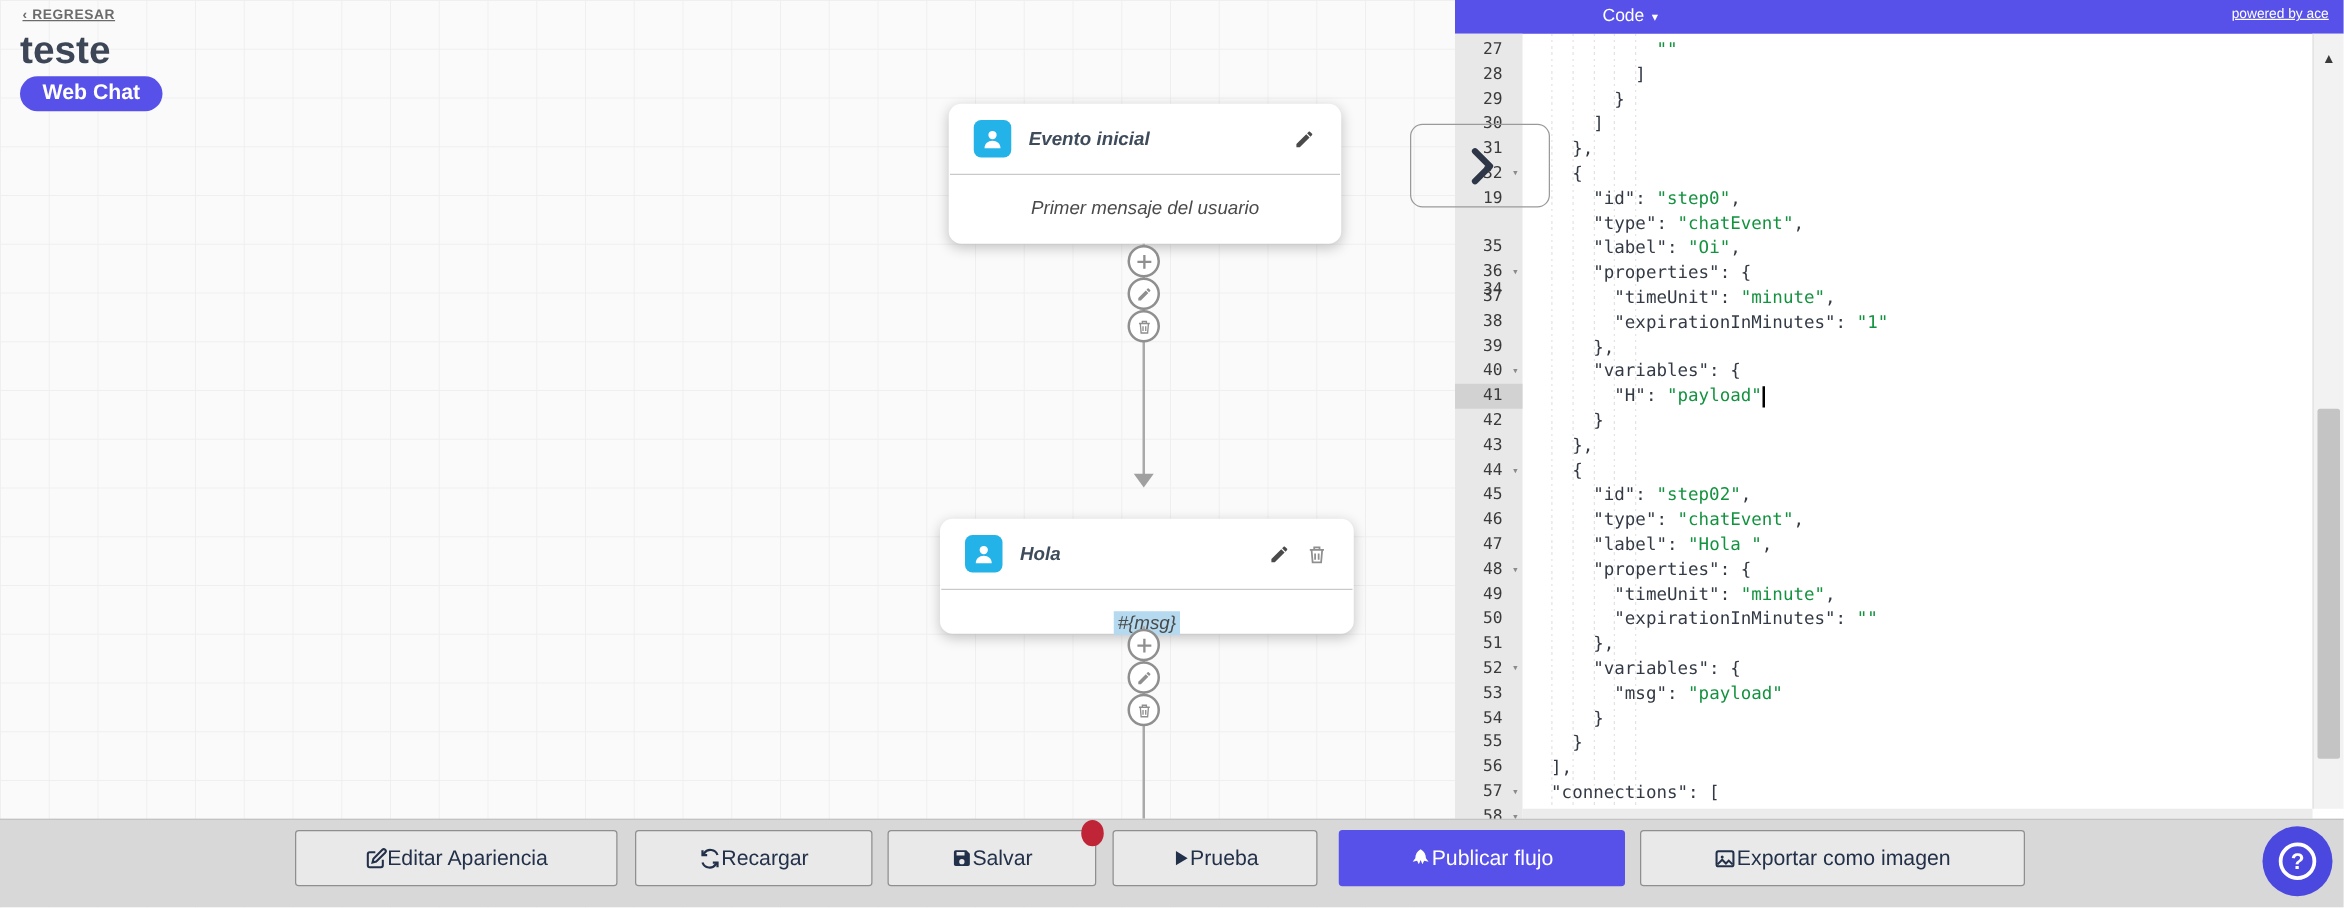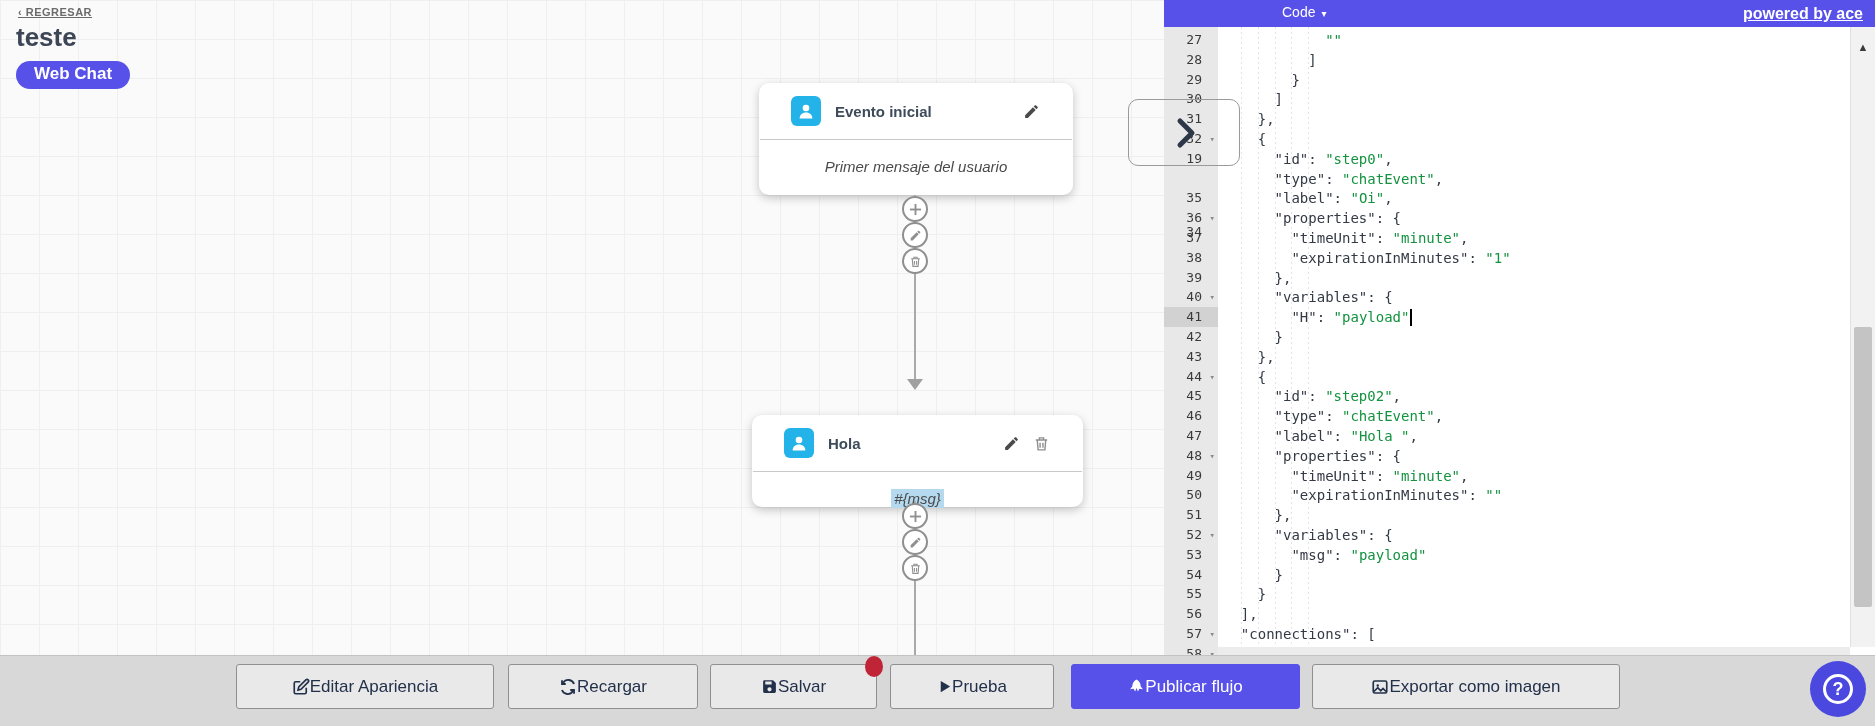--- a/index.html
+++ b/index.html
@@ -8,29 +8,29 @@
   #stage { position:relative; width:1875px; height:726px; background:#fafafa; }
 
   
   #canvas { position:absolute; left:0; top:0; width:1164px; height:726px;
     background-color:#fafafa;
     background-image:linear-gradient(#efefef 1px, transparent 1px),
                      linear-gradient(90deg,#efefef 1px, transparent 1px);
     background-size:39px 39px; }
   .back-link { position:absolute; left:18px; top:6px; font-size:11px; font-weight:bold;
     color:#6b6b6b; text-decoration:underline; letter-spacing:.5px; cursor:pointer; }
-  .flow-title { position:absolute; left:16px; top:22px; font-size:26px; font-weight:bold;
+  .flow-title { position:absolute; left:16px; top:22px; font-size:31px; font-weight:bold;
     color:#3d4656; }
   .channel-badge { position:absolute; left:16px; top:61px; background:#5751e9; color:#fff;
     font-size:17px; font-weight:bold; padding:3px 18px 5px; border-radius:17px; }
 
   
   .node { position:absolute; background:#fff; border-radius:10px;
     box-shadow:0 3px 10px rgba(0,0,0,.22); }
-  .node-head { display:flex; align-items:center; height:56px; padding:0 32px; }
+  .node-head { display:flex; align-items:center; height:56px; padding:0 20px;font-style:italic; }
   .node-avatar { width:30px; height:30px; border-radius:6px; background:#24b3e8;
     display:flex; align-items:center; justify-content:center; flex:0 0 30px; }
   .node-title { font-size:15px; font-weight:bold; color:#3e4b5b; margin-left:14px; flex:1; }
   .node-action { width:20px; height:20px; margin-left:10px; cursor:pointer;
     display:flex; align-items:center; justify-content:center; }
   .node-divider { height:1px; background:#c9c9c9; margin:0 1px; }
   .node-body { display:flex; align-items:center; justify-content:center; height:52px;
     font-size:15px; font-style:italic; color:#4a4a4a; }
   .msg-highlight { background:#b5d9ee; padding:1px 3px; }
 
@@ -43,22 +43,22 @@
     background:#fff; border:2px solid #8f8f8f; color:#8f8f8f;
     display:flex; align-items:center; justify-content:center; cursor:pointer; }
 
   
   #code-panel { position:absolute; left:1164px; top:0; width:711px; height:655px;
     background:#fff; }
   #code-header { position:absolute; left:0; top:0; right:0; height:27px; background:#5751e9; }
   .code-dd { position:absolute; left:118px; top:4px; color:#fff; font-size:14px;
     cursor:pointer; }
   .code-dd .caret { font-size:10px; margin-left:6px; }
-  .powered { position:absolute; right:12px; top:5px; color:#fff; font-size:16px;
-    font-weight:bold; text-decoration:underline; cursor:pointer; }
+  .powered { position:absolute; right:12px; top:5px; color:#fff; font-size:11px;
+    font-weight:normal; text-decoration:underline; cursor:pointer; }
 
   #gutter { position:absolute; left:0; top:27px; bottom:0; width:54px; background:#e8e8e8; }
   #lines { position:absolute; left:54px; top:27px; right:25px; bottom:8px; overflow:hidden; }
   .guide { position:absolute; top:0; bottom:0; width:1px;
     background:repeating-linear-gradient(#d8d8d8 0 2px, transparent 2px 5px); opacity:.7; }
 
   .cl { position:absolute; left:0; right:0; height:20px; white-space:pre;
     font-family:"DejaVu Sans Mono","Liberation Mono",monospace; font-size:14px;
     line-height:20px; }
   .tk-p { color:#333a45; }

